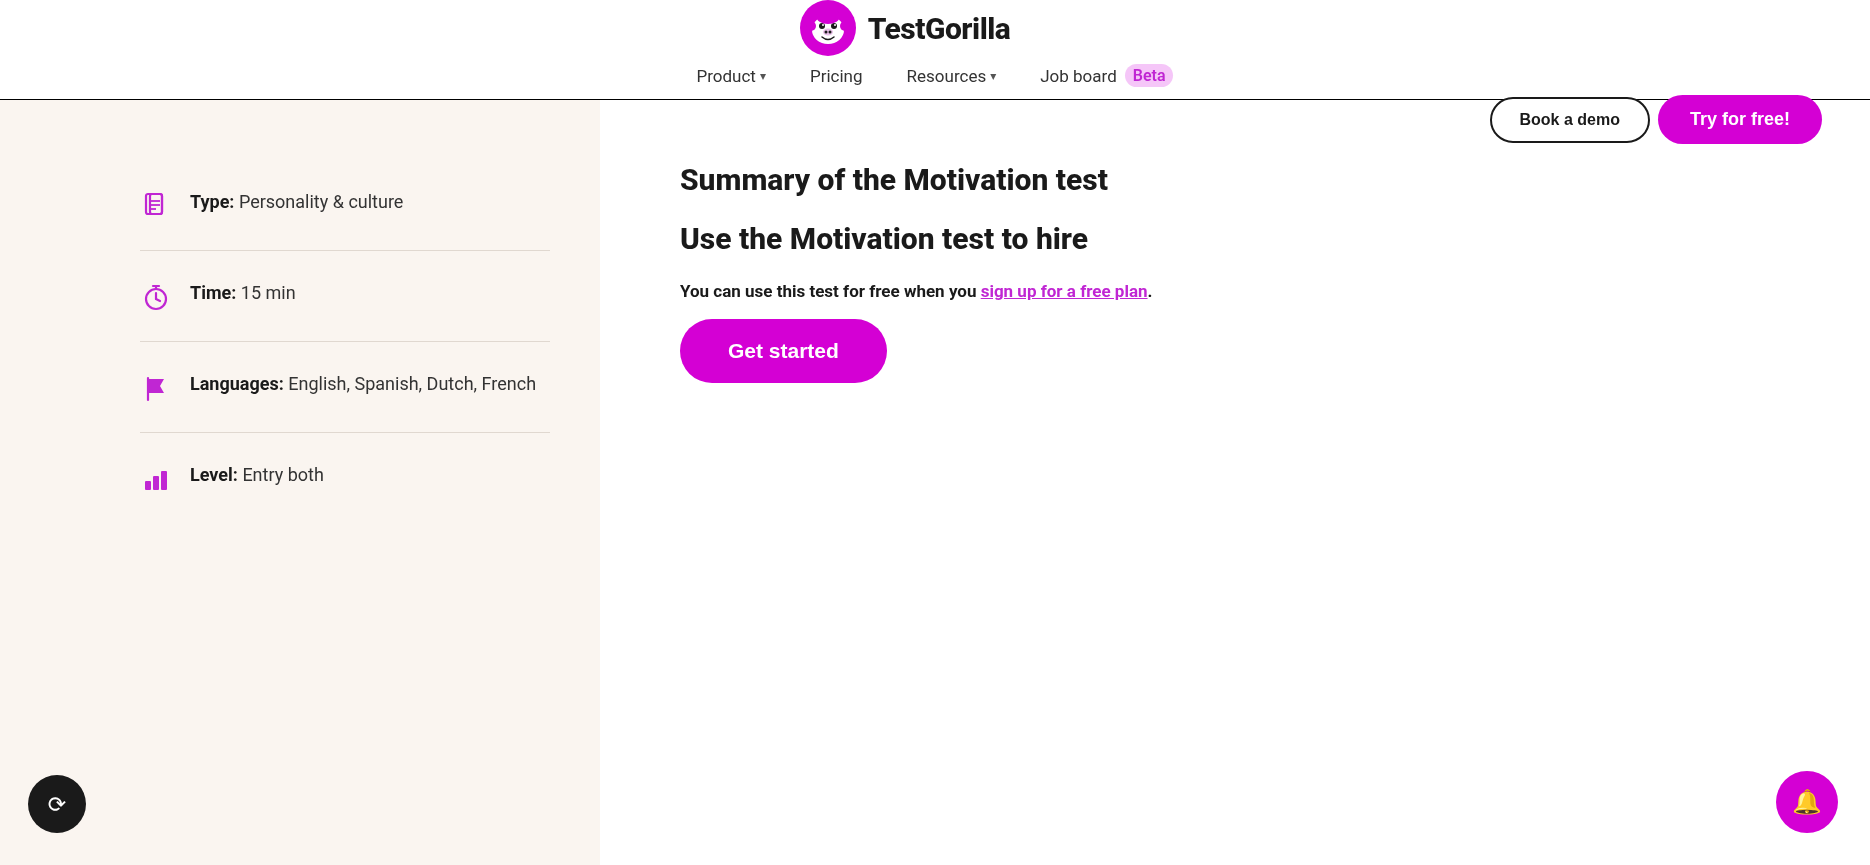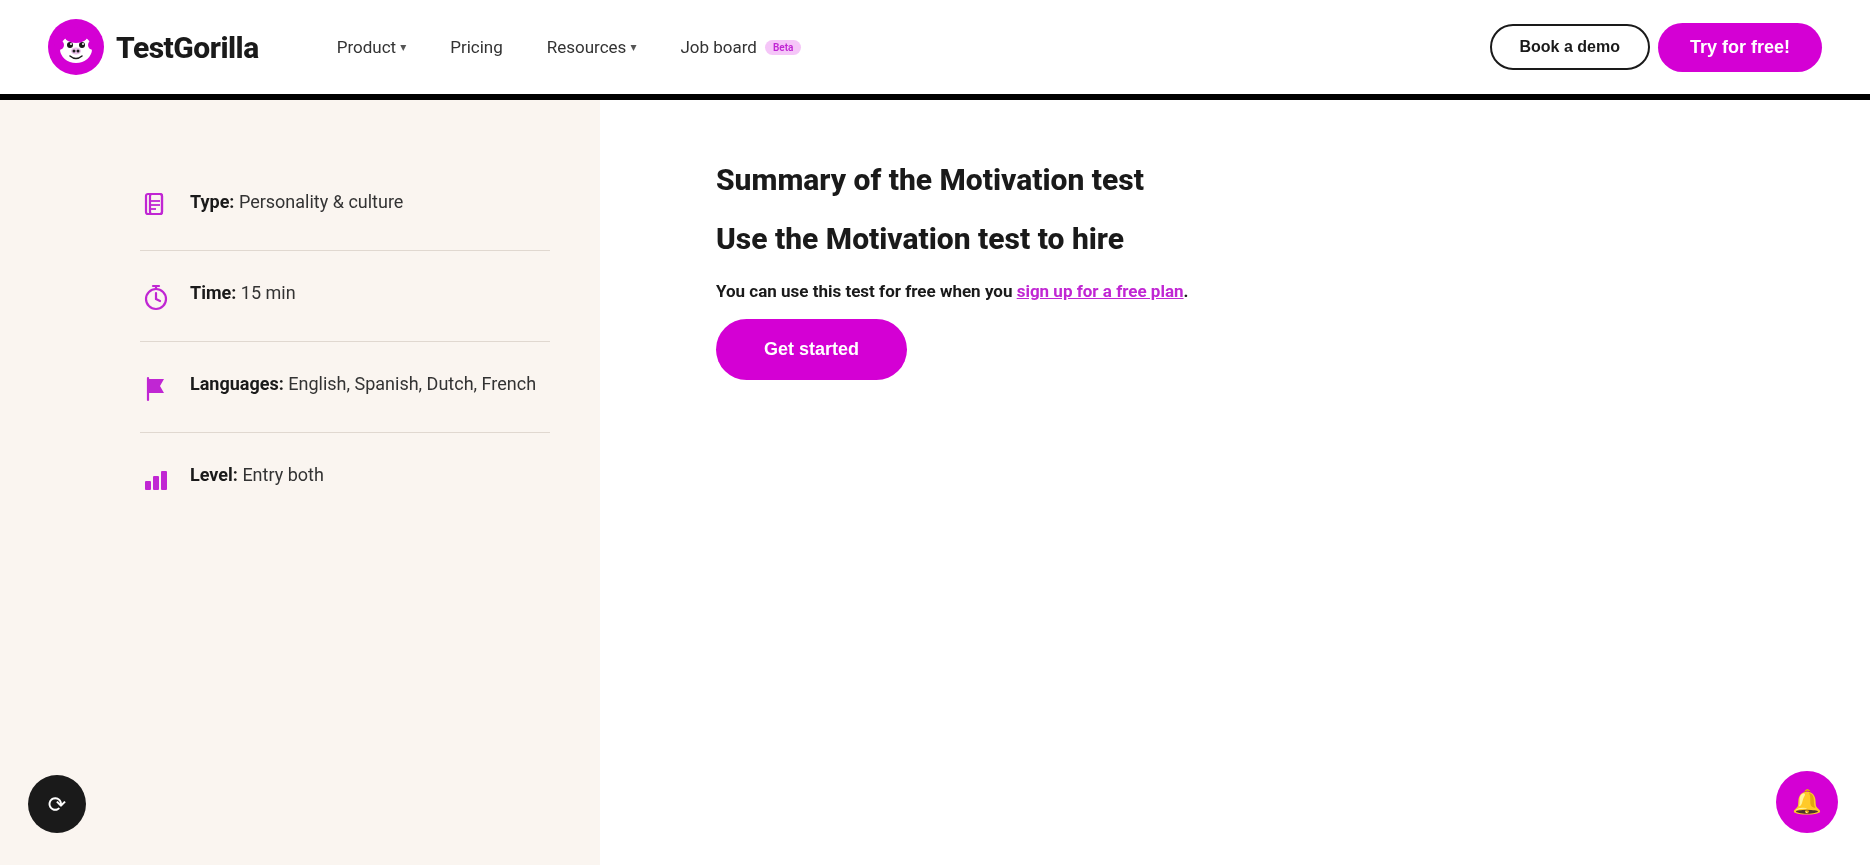--- a/index.html
+++ b/index.html
@@ -10,24 +10,25 @@
       min-height: 865px;
       overflow-x: hidden;
     }
 
     
     nav {
       display: flex;
       align-items: center;
       padding: 0 48px;
       height: 100px;
-      border-bottom: 6px solid #000000;
+      border-bottom: 1px solid #000000;
       background: #fff;
       position: relative;
       z-index: 10;
+      flex-direction: column;
     }
     .logo-area {
       display: flex;
       align-items: center;
       gap: 12px;
       text-decoration: none;
       margin-right: 60px;
     }
     .logo-icon {
       width: 56px;
@@ -61,21 +62,21 @@
       color: #555;
     }
     .nav-job-board {
       display: flex;
       align-items: center;
       gap: 8px;
     }
     .beta-badge {
       background: #f5c6f8;
       color: #c026d3;
-      font-size: 10px;
+      font-size: 16px;
       font-weight: 600;
       padding: 2px 8px;
       border-radius: 20px;
     }
     .nav-cta-area {
       display: flex;
       align-items: center;
       gap: 8px;
       margin-left: auto;
     }
@@ -151,21 +152,21 @@
       line-height: 1.5;
     }
     .detail-label {
       font-weight: 700;
       color: #1a1a1a;
     }
 
     
     .main-content {
       flex: 1;
-      padding: 60px 116px;
+      padding: 60px 80px;
       background: #fff;
     }
     .section-title {
       font-size: 30px;
       font-weight: 800;
       color: #1a1a1a;
       margin-bottom: 20px;
       line-height: 1.3;
     }
     .section-text {
@@ -187,21 +188,21 @@
       color: #c026d3;
       text-decoration: underline;
       cursor: pointer;
     }
     .btn-get-started {
       background: #d400d4;
       color: #fff;
       border: none;
       border-radius: 50px;
       padding: 20px 48px;
-      font-size: 18px;
+      font-size: 21px;
       font-weight: 700;
       cursor: pointer;
     }
 
     
     .chat-widget {
       position: fixed;
       bottom: 32px;
       left: 28px;
       width: 58px;

